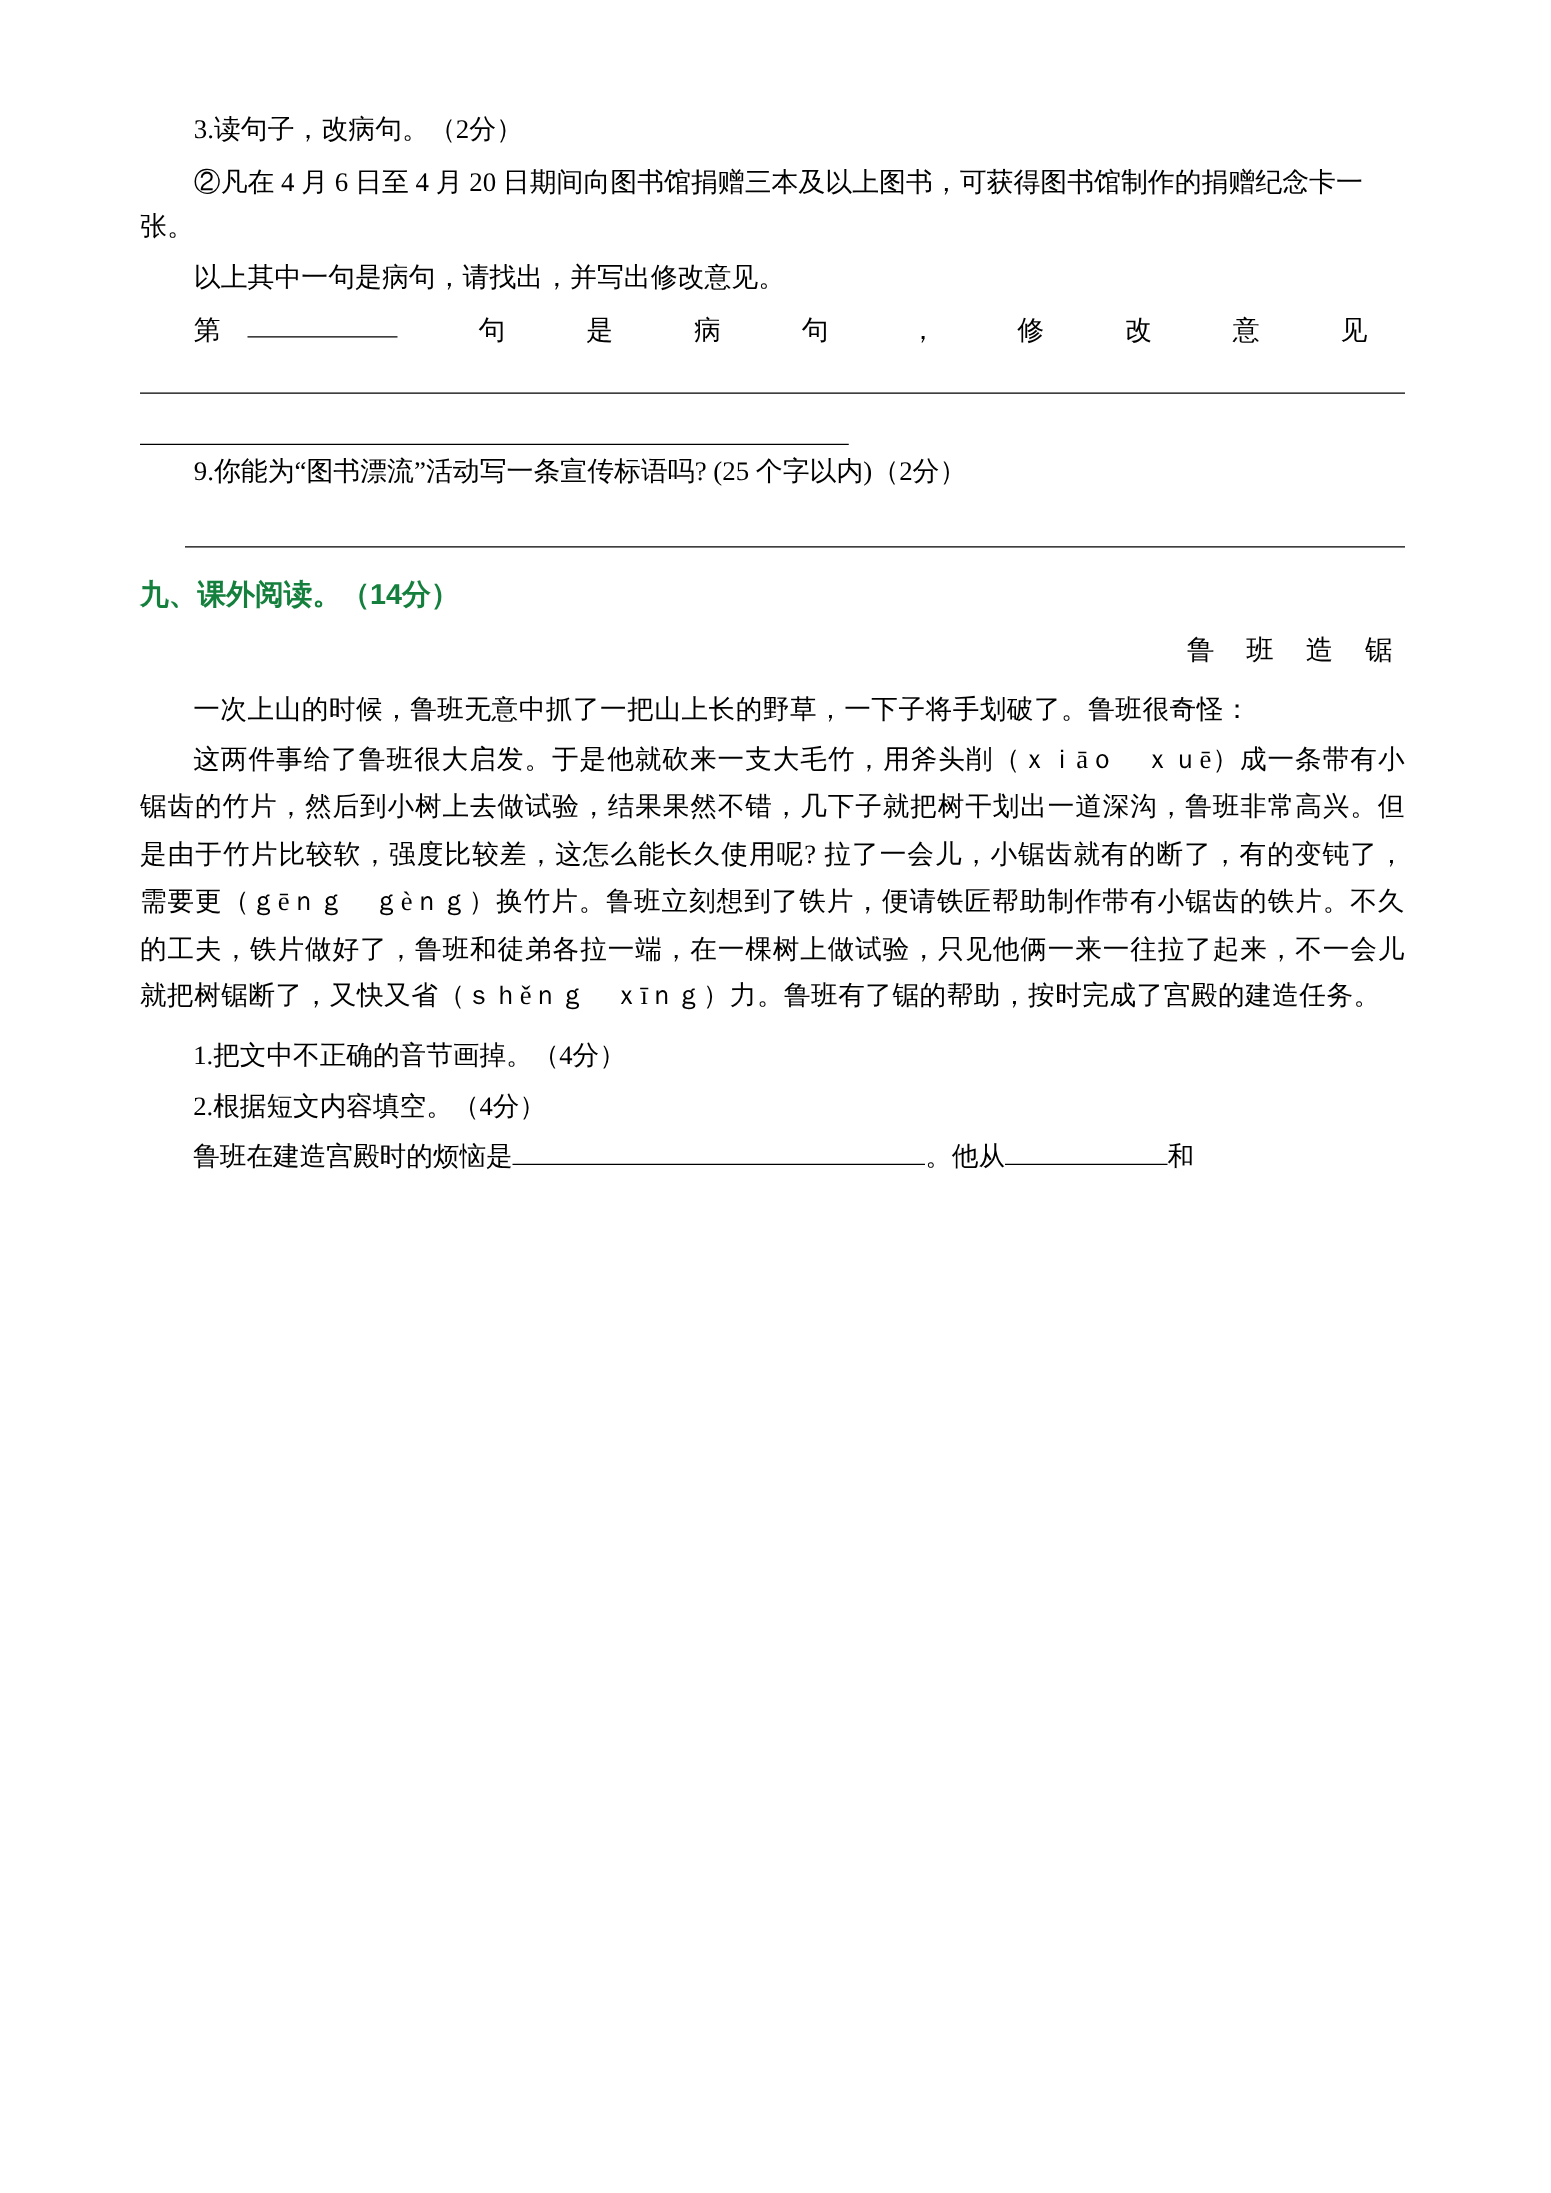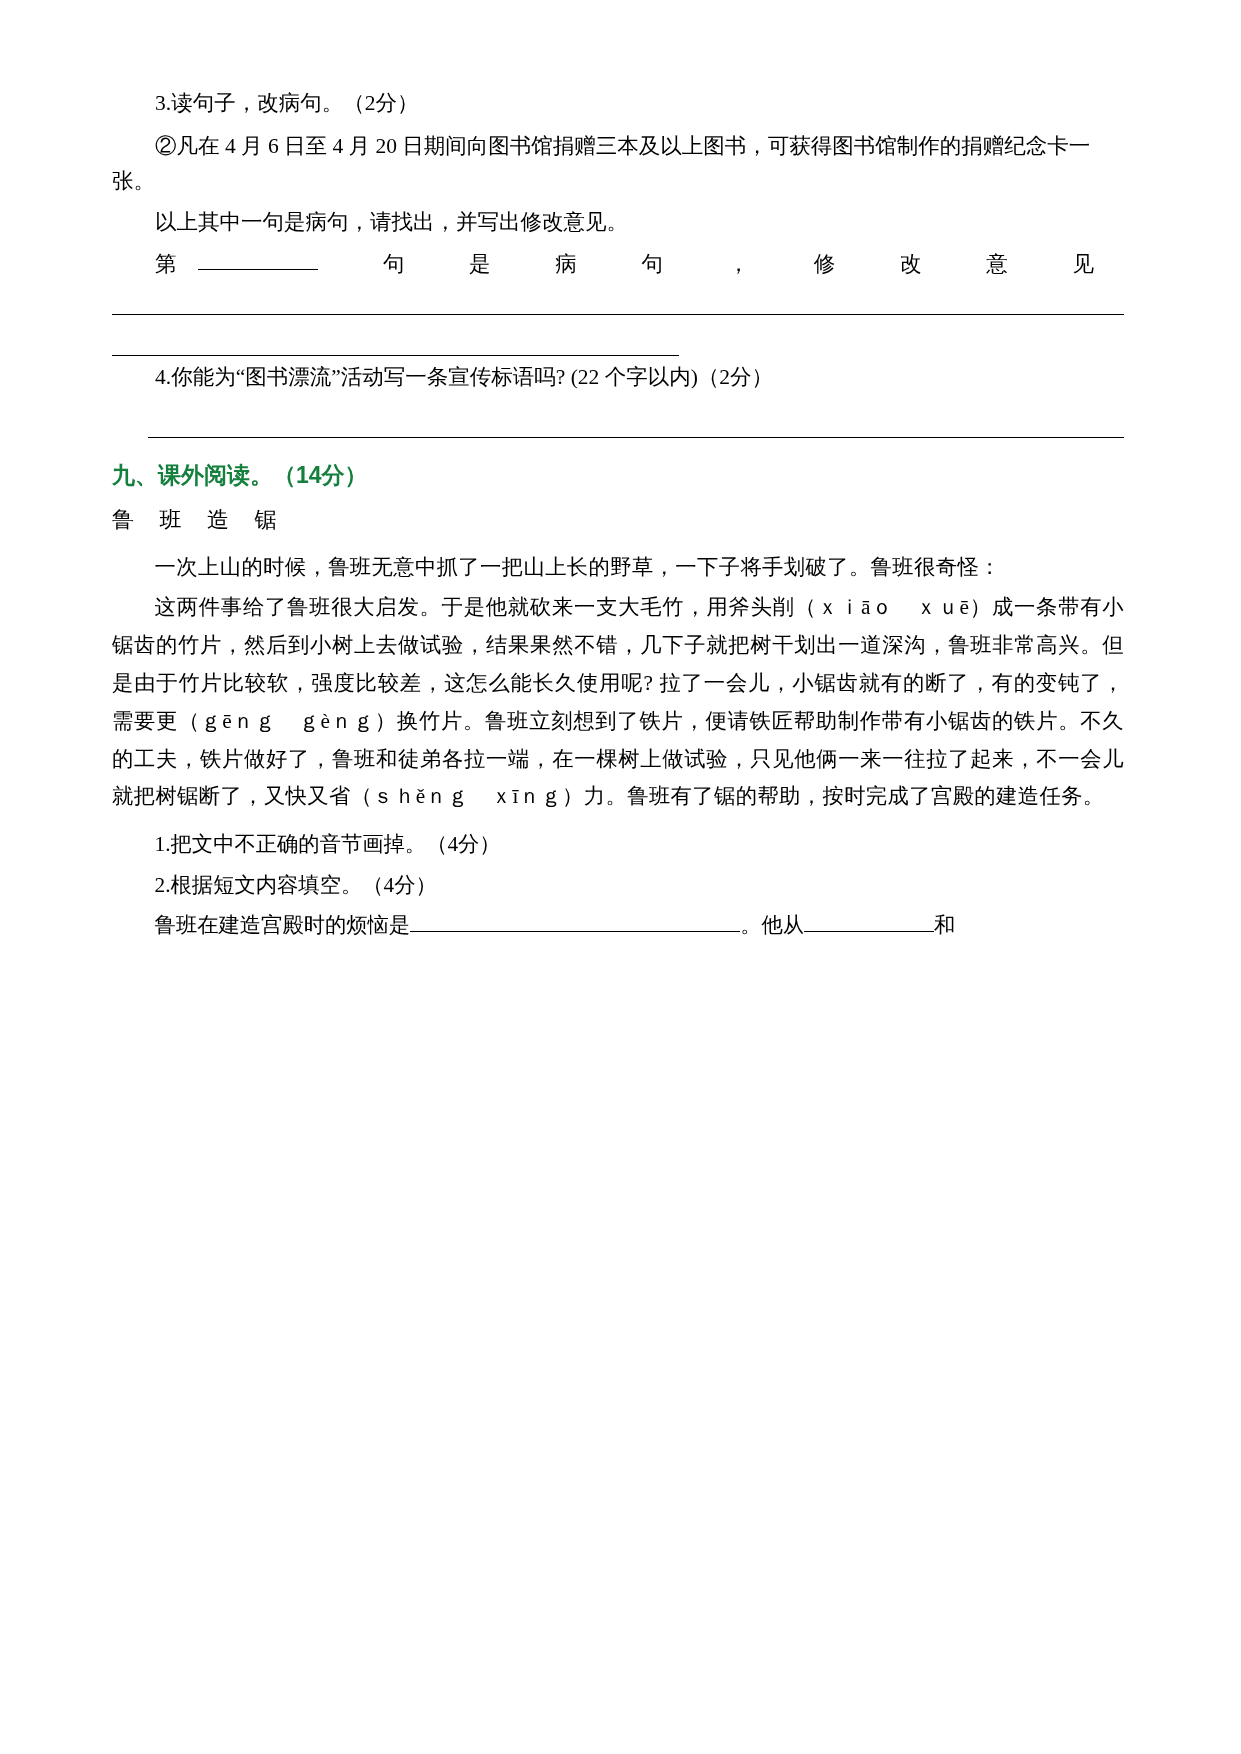--- a/index.html
+++ b/index.html
@@ -76,21 +76,21 @@
     vertical-align: baseline;
   }
   .section-title {
     color: #15803d;
     font-weight: bold;
     font-size: 23px;
     margin: 22px 0 14px 0;
     font-family: "Liberation Sans", "DejaVu Sans", sans-serif;
   }
   .article-title {
-    text-align: left;
+    text-align: right;
     font-size: 22px;
     letter-spacing: 10px;
     margin: 6px 0 14px 0;
     font-family: "Liberation Serif", serif;
   }
   .para {
     font-size: 21.3px;
     line-height: 1.78;
     text-indent: 2em;
     margin: 0 0 2px 0;
@@ -137,21 +137,21 @@
       <span>修</span>
       <span>改</span>
       <span>意</span>
       <span>见</span>
     </div>
   </div>
 
   <div class="underline-full"></div>
   <div class="underline-half"></div>
 
-  <div class="q-head">4.你能为“图书漂流”活动写一条宣传标语吗? (22 个字以内)（2分）</div>
+  <div class="q-head">9.你能为“图书漂流”活动写一条宣传标语吗? (25 个字以内)（2分）</div>
   <div class="underline-indent"></div>
 
   <div class="section-title">九、课外阅读。（14分）</div>
 
   <div class="article-title">鲁 班 造 锯</div>
 
 
   <div class="para"><span>一次上山的时候，鲁班无意中抓了一把山上长的野草，一下子将手划破了。鲁班很奇怪：</span></div>
 
   <div class="para">这两件事给了鲁班很大启发。于是他就砍来一支大毛竹，用斧头削（ｘｉāｏ　ｘｕē）成一条带有小锯齿的竹片，然后到小树上去做试验，结果果然不错，几下子就把树干划出一道深沟，鲁班非常高兴。但是由于竹片比较软，强度比较差，这怎么能长久使用呢? 拉了一会儿，小锯齿就有的断了，有的变钝了，需要更（ｇēｎｇ　ｇèｎｇ）换竹片。鲁班立刻想到了铁片，便请铁匠帮助制作带有小锯齿的铁片。不久的工夫，铁片做好了，鲁班和徒弟各拉一端，在一棵树上做试验，只见他俩一来一往拉了起来，不一会儿就把树锯断了，又快又省（ｓｈěｎｇ　ｘīｎｇ）力。鲁班有了锯的帮助，按时完成了宫殿的建造任务。</div>

